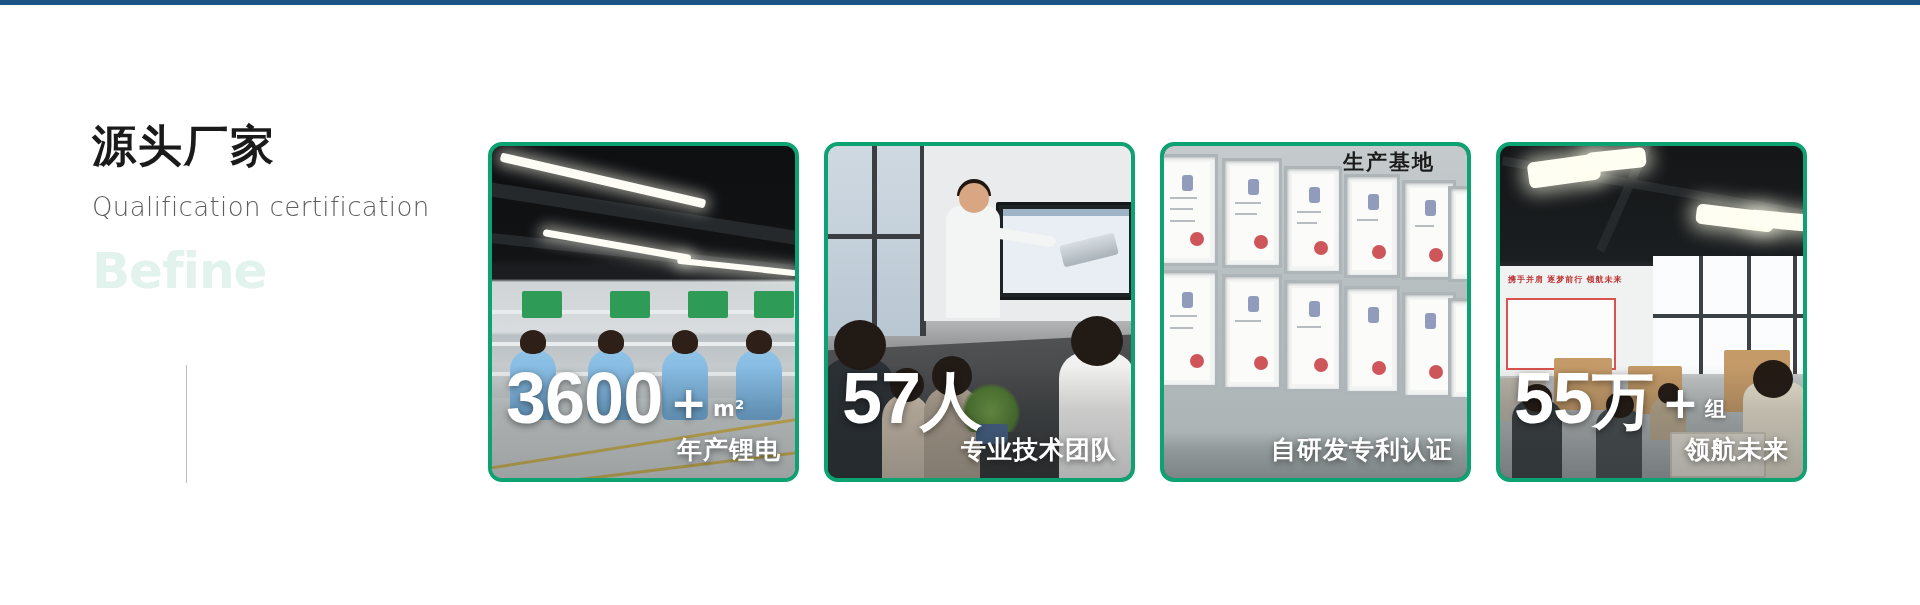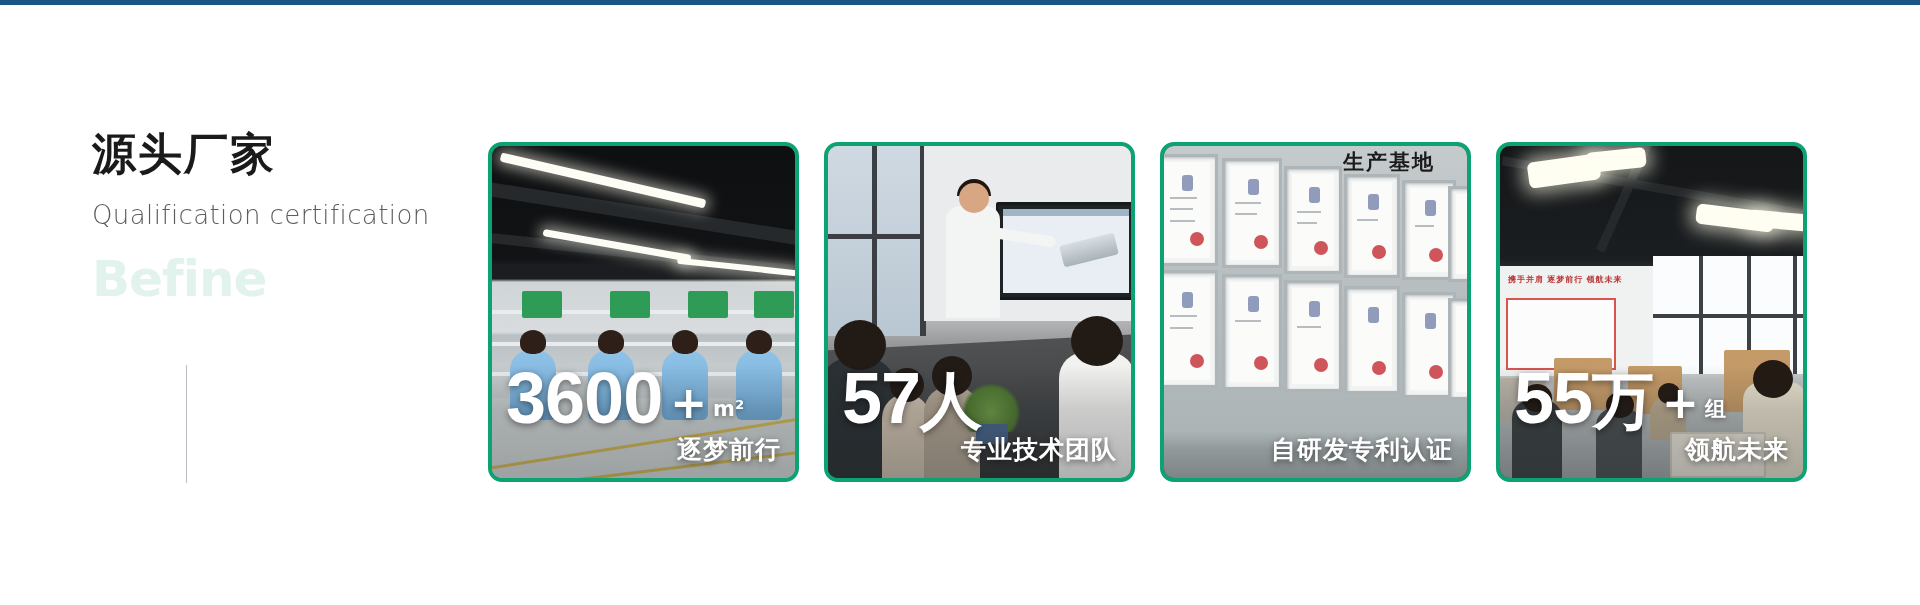--- a/index.html
+++ b/index.html
@@ -25,21 +25,21 @@
     top: 0; left: 0;
     width: 1920px;
     height: 5px;
     background: #1b5585;
   }
 
   
   .left-block {
     position: absolute;
     left: 92px;
-    top: 130px;
+    top: 122px;
     width: 400px;
   }
 
   .heading-cn {
     font-size: 44px;
     font-weight: 700;
     color: #1a1a1a;
     letter-spacing: 2px;
     line-height: 1.1;
     font-family: "DejaVu Sans", "Liberation Sans", sans-serif;
@@ -383,21 +383,21 @@
           <div class="pf-head" style="left:254px;"></div>
         </div>
       </div>
       <div class="stat">
         <div class="stat-row">
           <span class="stat-num">3600</span>
           <span class="stat-unit-cn"></span>
           <span class="stat-plus">+</span>
           <span class="stat-sup">m²</span>
         </div>
-        <div class="stat-label">逐梦前行</div>
+        <div class="stat-label">年产锂电</div>
       </div>
     </div>
 
     <div class="card">
       <div class="card-photo">
         <div class="photo-meeting">
           <div class="pm-window"></div>
           <div class="pm-mullion" style="left:44px; top:0; width:5px; height:190px;"></div>
           <div class="pm-mullion" style="left:0; top:88px; width:96px; height:5px;"></div>
           <div class="pm-mullion" style="left:92px; top:0; width:6px; height:190px;"></div>

